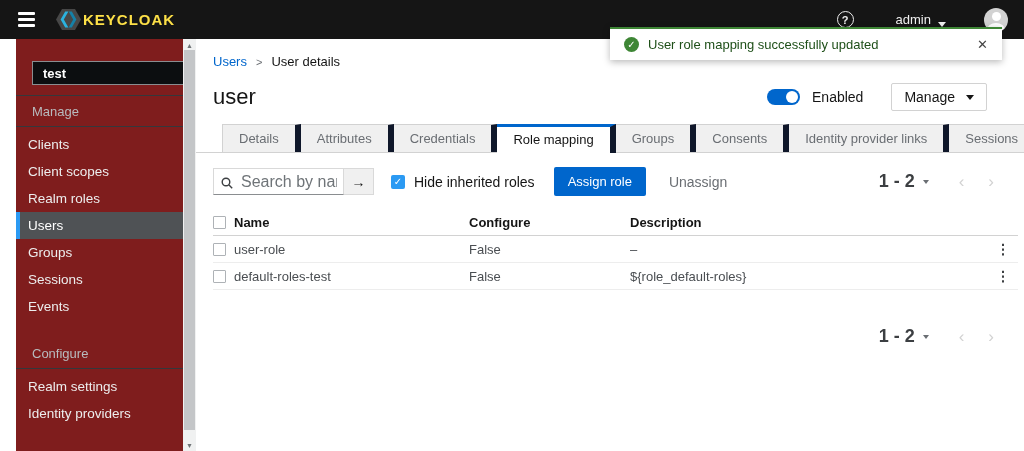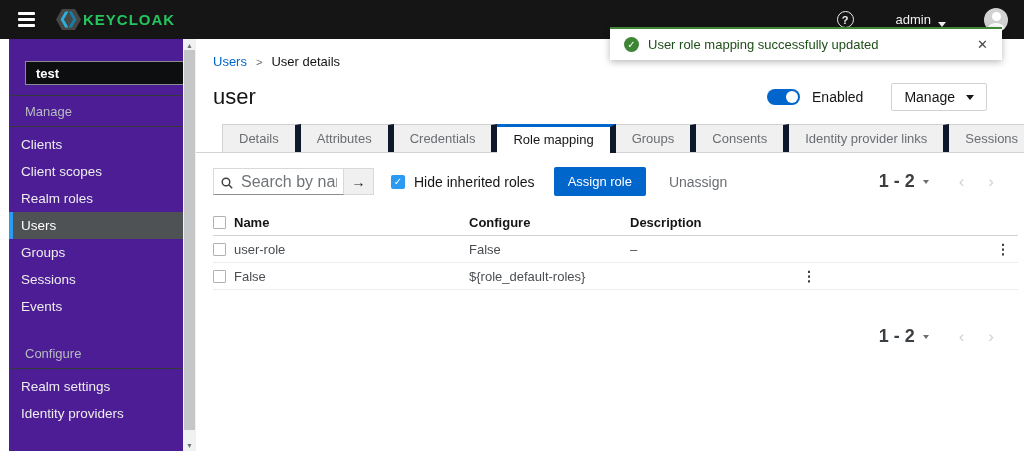--- a/index.html
+++ b/index.html
@@ -4,38 +4,38 @@
 <style>
   * { margin:0; padding:0; box-sizing:border-box; }
   body { font-family:"Liberation Sans", sans-serif; background:#fff; }
   .screen { position:relative; width:1024px; height:451px; overflow:hidden; background:#fff; }
 
   
   .masthead { position:absolute; top:0; left:0; width:1024px; height:39px; background:#151515; display:flex; align-items:center; z-index:5; }
   .hamburger { margin-left:18px; width:17px; display:flex; flex-direction:column; gap:3px; cursor:pointer; }
   .hamburger span { display:block; height:3px; background:#fff; border-radius:1px; }
   .logo { display:flex; align-items:center; margin-left:20px; gap:1px; }
-  .logo-text { color:#22c55e; font-weight:bold; font-size:15px; letter-spacing:1px; }
+  .logo-text { color:#fde047; font-weight:bold; font-size:15px; letter-spacing:1px; }
   .masthead-right { margin-left:auto; display:flex; align-items:center; margin-right:16px; }
   .help-icon { width:17px; height:17px; border:1.5px solid #ededed; border-radius:50%; color:#ededed; font-size:11px; font-weight:bold; display:flex; align-items:center; justify-content:center; cursor:pointer; }
   .user-menu { display:flex; align-items:flex-end; gap:7px; margin-left:42px; cursor:pointer; }
   .user-menu-label { color:#f0f0f0; font-size:13px; }
   .caret-down-light { width:0; height:0; border-left:4px solid transparent; border-right:4px solid transparent; border-top:5px solid #f0f0f0; }
   .avatar { width:24px; height:24px; border-radius:50%; background:#d2d2d2; margin-left:38px; overflow:hidden; position:relative; cursor:pointer; }
   .avatar::before { content:""; position:absolute; top:4px; left:7.5px; width:9px; height:9px; border-radius:50%; background:#fff; }
   .avatar::after  { content:""; position:absolute; top:15px; left:3px; width:18px; height:14px; border-radius:50%; background:#fff; }
 
   
   .toast { position:absolute; left:610px; top:27px; width:392px; height:33px; background:#fff; border-top:2px solid #3e8635; box-shadow:0 2px 7px rgba(3,3,3,.28); display:flex; align-items:center; padding:0 14px; z-index:10; }
   .toast-icon { flex:none; width:15px; height:15px; border-radius:50%; background:#3e8635; color:#fff; font-size:10px; display:flex; align-items:center; justify-content:center; }
   .toast-msg { margin-left:9px; font-size:13px; color:#1e4f18; }
   .toast-close { margin-left:auto; color:#444; font-size:13px; cursor:pointer; line-height:1; }
 
   
-  .sidebar { position:absolute; top:39px; left:9px; width:214px; height:412px; background:#4c1d95; overflow:hidden; }
+  .sidebar { position:absolute; top:39px; left:16px; width:214px; height:412px; background:#7f1d1d; overflow:hidden; }
   .realm-block { padding:22px 16px 10px; border-bottom:1px solid #34383c; }
   .realm-select { height:24px; background:#0c0e10; border:1px solid #8a8d90; display:flex; align-items:center; justify-content:space-between; padding:0 10px; color:#fff; font-size:13px; font-weight:600; cursor:pointer; }
   .realm-caret { width:0; height:0; border-left:4px solid transparent; border-right:4px solid transparent; border-top:5px solid #fff; }
   .nav-section-label { color:#b8bbbe; font-size:13px; padding:8px 16px 7px; border-bottom:1px solid #34383c; margin-bottom:4px; }
   .nav-section-label.second { margin-top:18px; }
   .nav-item { height:27px; display:flex; align-items:center; padding-left:8px; border-left:4px solid transparent; color:#ededed; font-size:13.5px; cursor:pointer; }
   .nav-item.active { background:#4f5255; border-left-color:#2b9af3; color:#fff; }
 
   
   .scrollbar { position:absolute; top:39px; left:183px; width:13px; height:412px; background:#f0f1f1; }
@@ -225,20 +225,21 @@
       </div>
       <div class="trow">
         <div class="tcheck"></div>
         <div>user-role</div>
         <div>False</div>
         <div>–</div>
         <div class="kebab">⋮</div>
       </div>
       <div class="trow">
         <div class="tcheck"></div>
+        <div>default-roles-test</div>
         <div>False</div>
         <div>${role_default-roles}</div>
         <div class="kebab">⋮</div>
       </div>
     </div>
 
     <div class="bottom-pager-row">
       <div class="pager">
         <span class="pager-range">
           <span>1 - 2</span>

